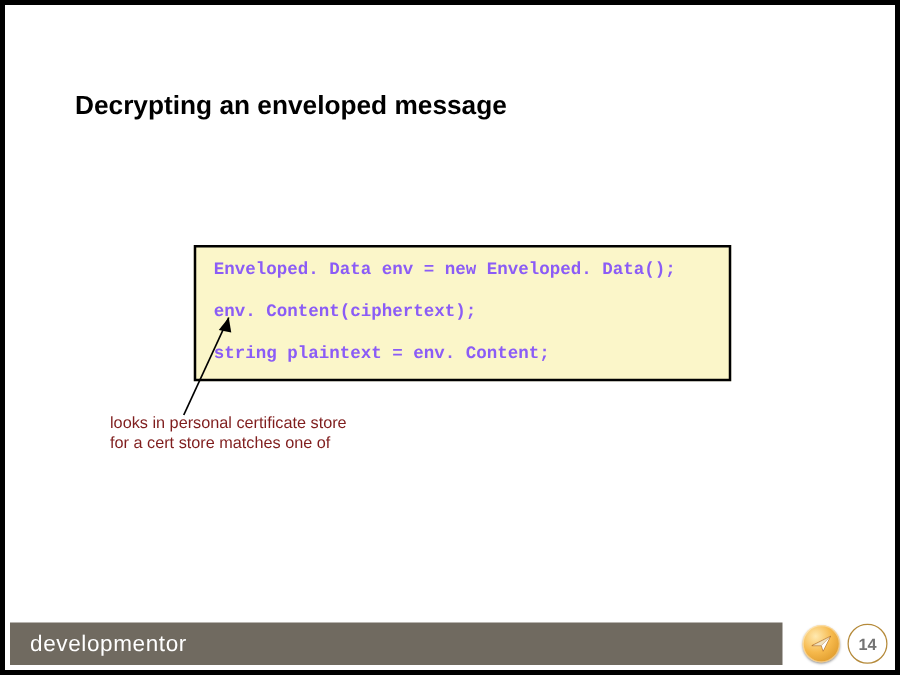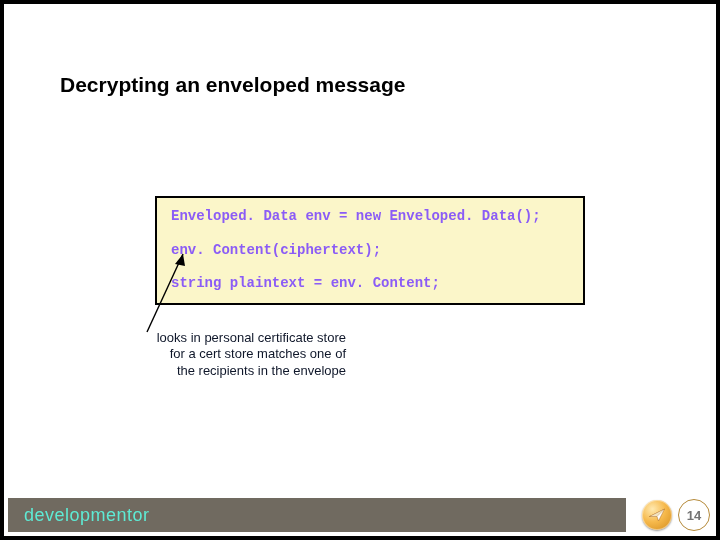--- a/index.html
+++ b/index.html
@@ -30,44 +30,44 @@
     font-family: "Courier New", Courier, monospace;
     font-weight: 700;
     font-size: 14px;
     color: #8b5cf6;
     white-space: pre;
     line-height: 1.25;
   }
   .codebox .gap { height: 16px; }
   .annotation {
     position: absolute;
-    left: 112px; top: 326px;
+    left: 84px; top: 326px;
     width: 230px;
     font-size: 13px;
-    color: #0f172a;
+    color: #7f1d1d;
     line-height: 1.25;
-    text-align: right;
+    text-align: left;
   }
   .arrow-svg {
     position: absolute;
     left: 135px; top: 240px;
     width: 60px; height: 92px;
     pointer-events: none;
   }
   .footer-bar {
     position: absolute;
     left: 4px; bottom: 4px;
     width: 618px; height: 34px;
     background: #706a60;
     display: flex;
     align-items: center;
     padding-left: 16px;
   }
   .brand {
-    color: #5eead4;
+    color: #ffffff;
     font-size: 18px;
     letter-spacing: 0.5px;
     font-family: Arial, sans-serif;
   }
   .corner-badge {
     position: absolute;
     right: 44px; bottom: 6px;
     width: 30px; height: 30px;
     border-radius: 50%;
     background: radial-gradient(circle at 35% 30%, #ffe9b0 0%, #f6b94c 45%, #d28a1a 100%);
@@ -108,21 +108,20 @@
   </div>
 
   <svg class="arrow-svg" viewBox="0 0 60 92">
     <line x1="8" y1="88" x2="44" y2="10" stroke="#000" stroke-width="1.4"></line>
     <polygon points="44,10 36,20 46,22" fill="#000"></polygon>
   </svg>
 
   <div class="annotation">
     <div>looks in personal certificate store</div>
     <div>for a cert store matches one of</div>
-    <div>the recipients in the envelope</div>
   </div>
 
   <div class="footer-bar">
     <span class="brand">developmentor</span>
   </div>
 
   <div class="corner-badge">
     <svg viewBox="0 0 24 24">
       <polygon points="2,14 22,4 14,20 12,14" fill="#ffffff" stroke="#a35c10" stroke-width="0.6"></polygon>
       <polygon points="2,14 22,4 12,14" fill="#f2e3c0" stroke="#a35c10" stroke-width="0.4"></polygon>

